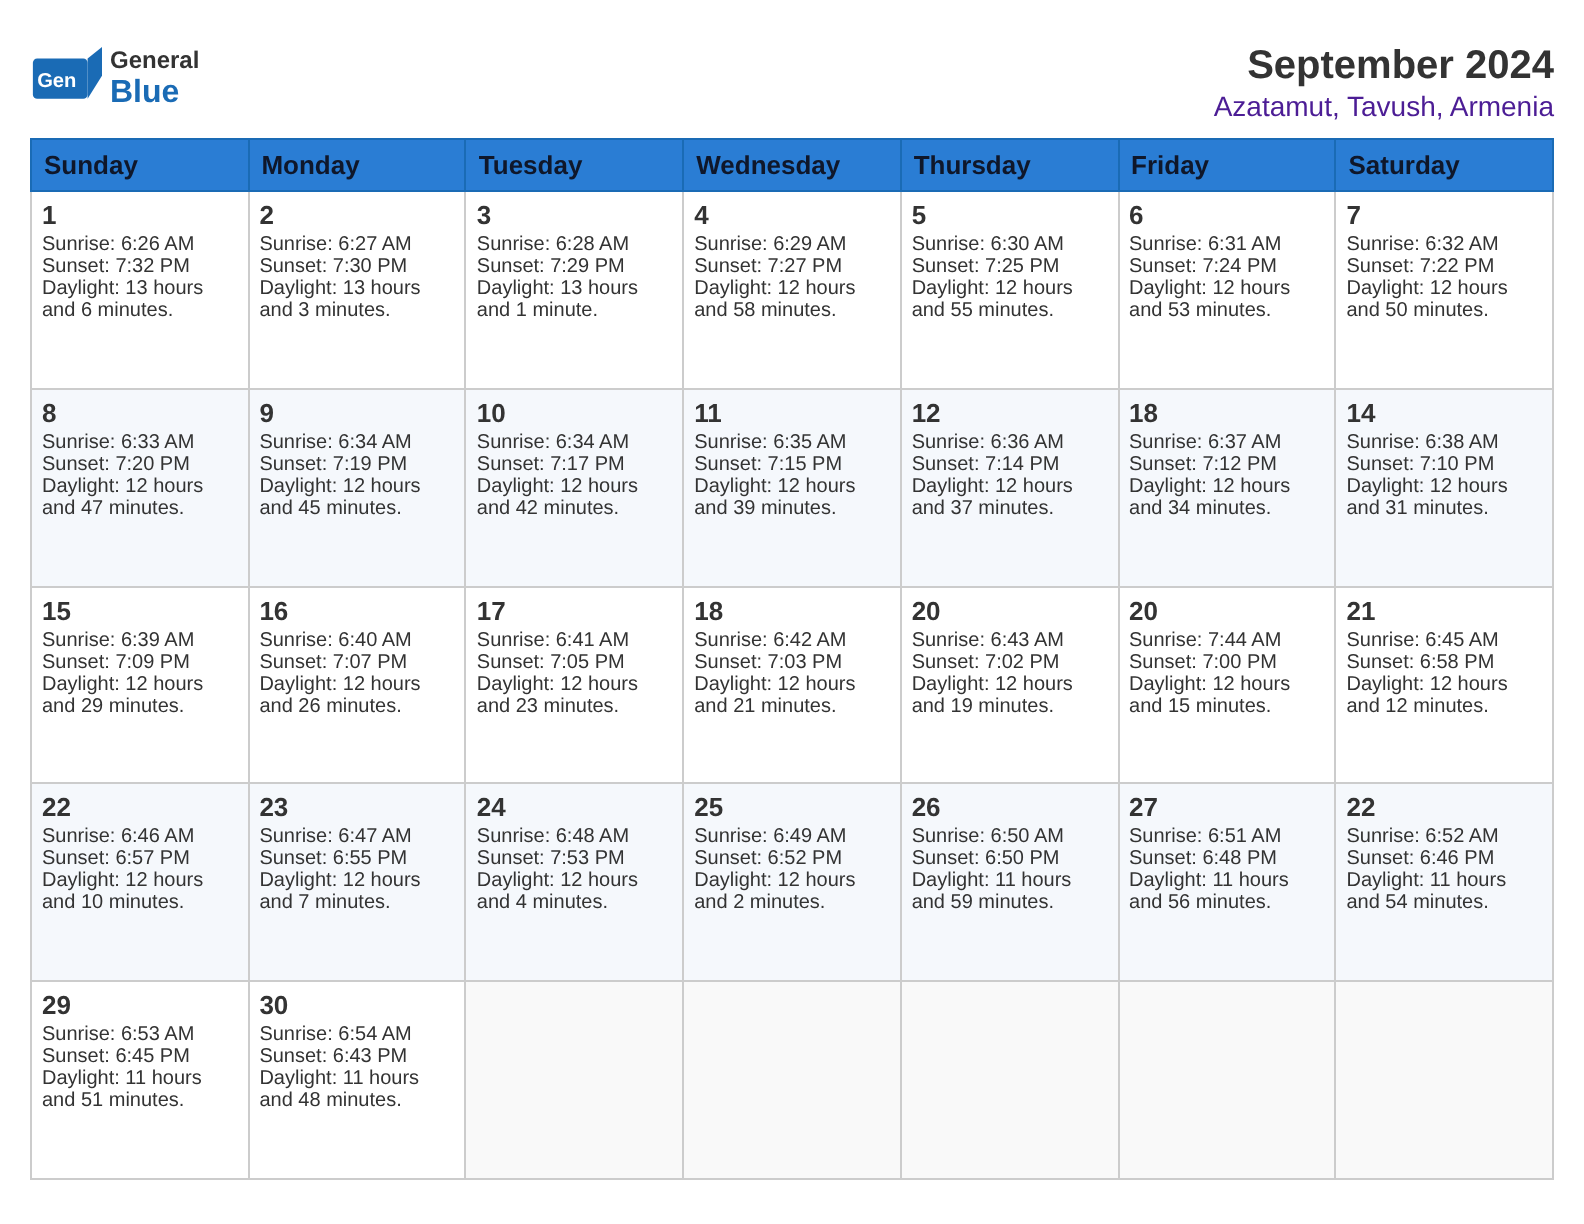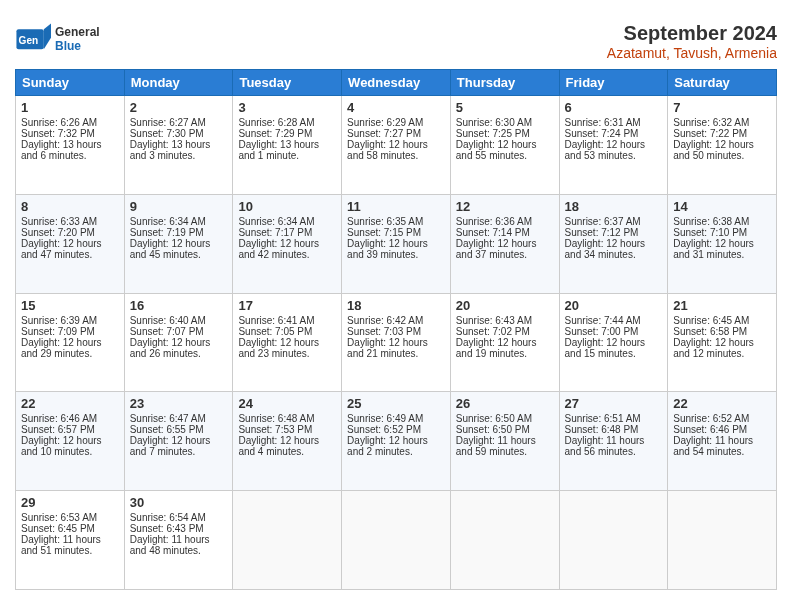--- a/index.html
+++ b/index.html
@@ -30,30 +30,30 @@
     .title-block {
       text-align: right;
     }
     .month-title {
       font-size: 20px;
       font-weight: bold;
       color: #333;
     }
     .subtitle {
       font-size: 14px;
-      color: #c2410c;
+      color: #4c1d95;
     }
     .calendar {
       border-collapse: collapse;
       width: 100%;
       flex: 1;
     }
     .calendar th {
       background-color: #2a7dd4;
-      color: #ffffff;
+      color: #0f172a;
       text-align: left;
       padding: 5px 6px;
       font-size: 13px;
       font-weight: bold;
       border: 1px solid #1a6bb5;
     }
     .calendar td {
       border: 1px solid #ccc;
       vertical-align: top;
       padding: 4px 5px;
@@ -84,21 +84,21 @@
   <div style="display:flex;align-items:center;">
     <div style="position:relative;width:36px;height:36px;margin-right:4px;">
       <svg viewBox="0 0 50 50" width="36" height="36">
         <rect x="2" y="10" width="38" height="28" rx="3" fill="#1a6bb5"></rect>
         <polygon points="40,10 50,2 50,22 40,38" fill="#1a6bb5"></polygon>
         <text x="5" y="30" font-size="14" fill="white" font-family="Arial" font-weight="bold">Gen</text>
       </svg>
     </div>
     <div>
       <div style="font-size:12px;font-weight:bold;color:#333;line-height:1.15;">General</div>
-      <div style="font-size:12px;font-weight:bold;color:#1a6bb5;line-height:1.15;">Blue</div>
+      <div style="font-size:16px;font-weight:bold;color:#1a6bb5;line-height:1.15;">Blue</div>
     </div>
   </div>
 </div>
     <div class="title-block">
       <div class="month-title">September 2024</div>
       <div class="subtitle">Azatamut, Tavush, Armenia</div>
     </div>
   </div>
 
   <table class="calendar">

